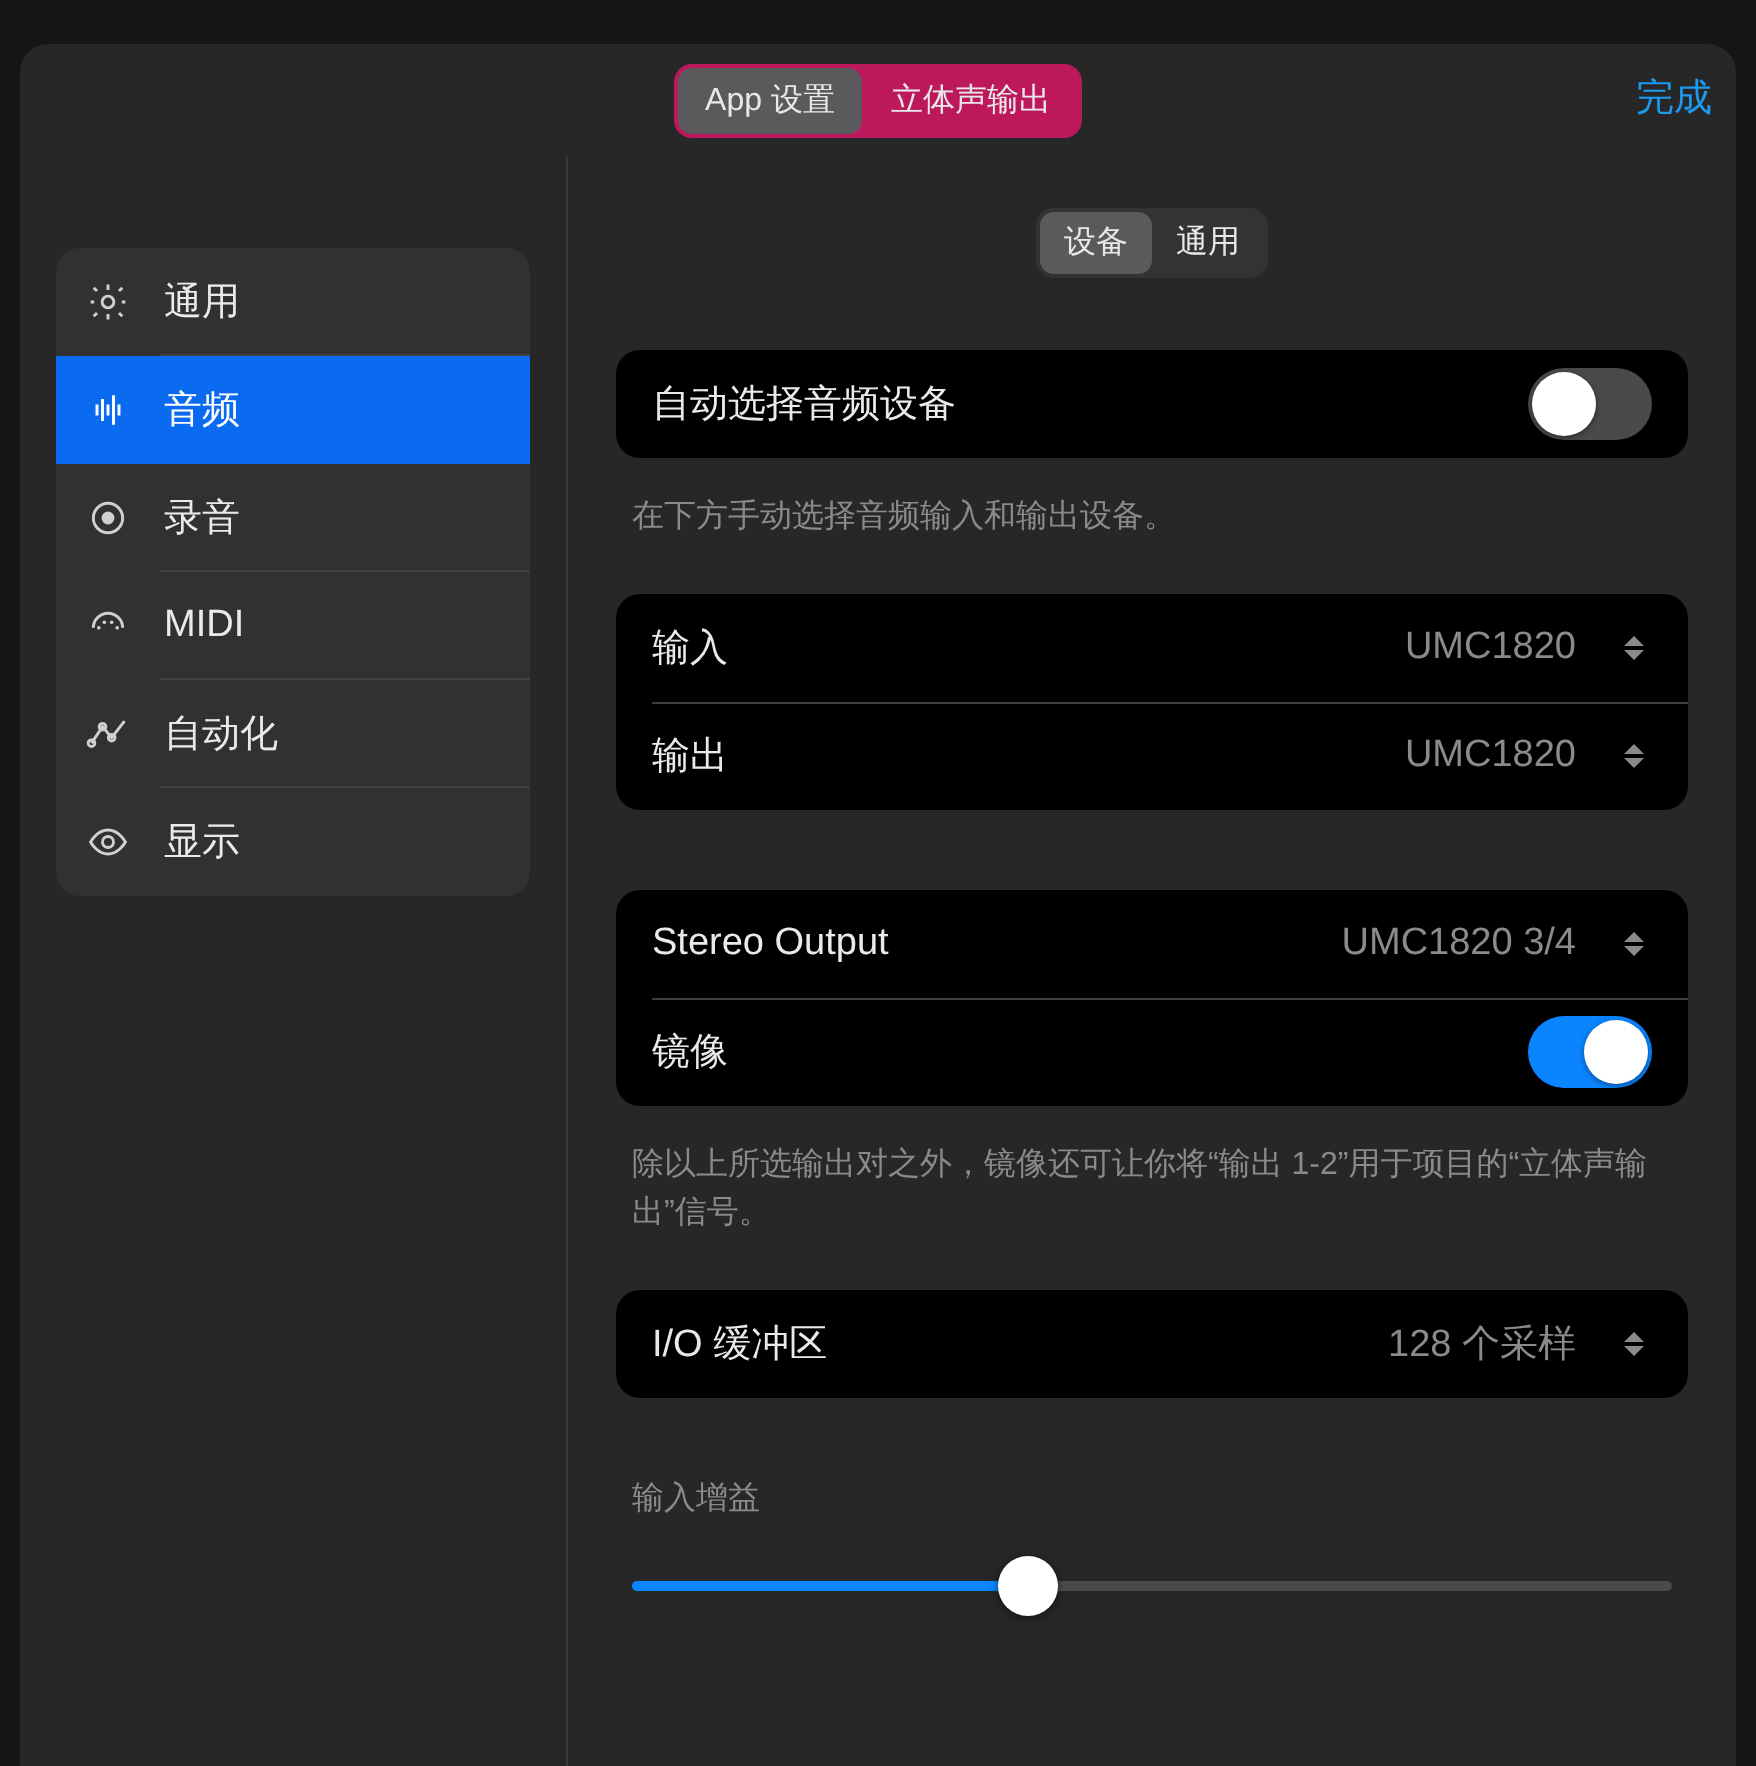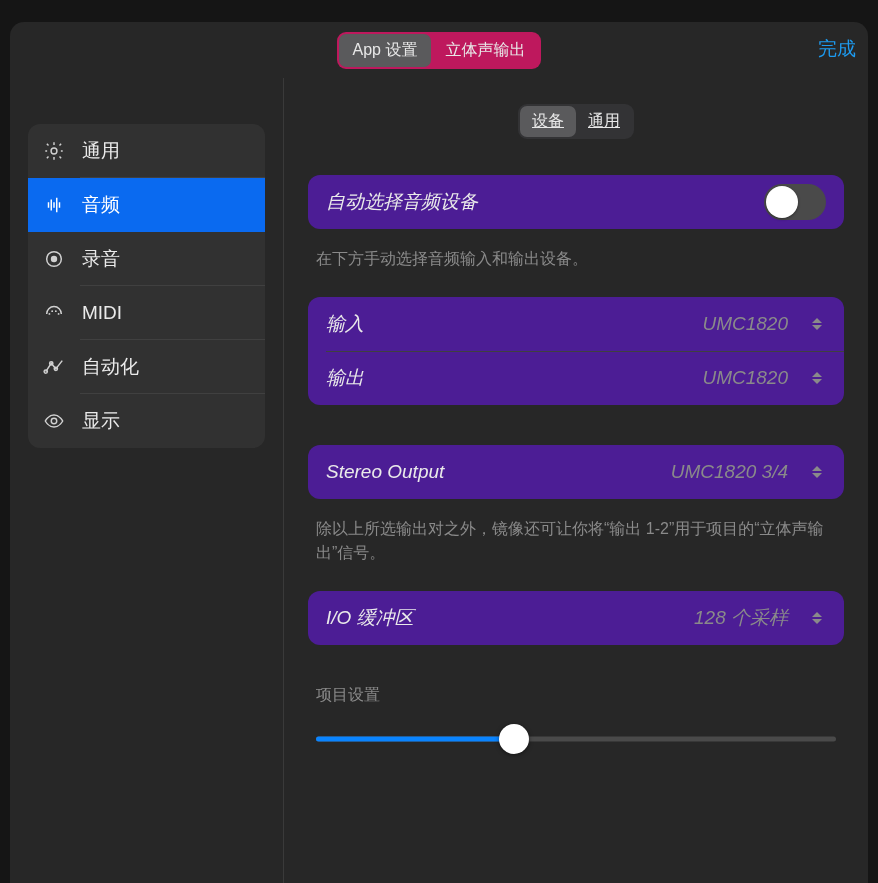--- a/index.html
+++ b/index.html
@@ -89,31 +89,30 @@
     .side-item.active .side-icon svg { stroke: #fff; }
     .side-label { font-size: 19px; color: #eaeaea; }
     .side-item.active .side-label { color: #fff; }
     .side-label-wrap { flex: 1; }
 
     .content {
       flex: 1;
       padding: 26px 24px 0 24px;
       overflow: auto;
     }
-    .sub-seg-wrap { display: flex; justify-content: center; margin-bottom: 36px; text-decoration: underline; }
+    .sub-seg-wrap { display: flex; justify-content: center; margin-bottom: 36px; }
     .sub-seg { display: inline-flex; background: #333335; border-radius: 9px; padding: 2px; }
     .sub-seg .seg-btn { font-size: 16px; padding: 5px 12px; }
     .sub-seg .seg-btn.active { background: #5a5a5c; }
 
     .group {
-      background: #4c1d95;
+      background: #000000;
       border-radius: 12px;
       overflow: hidden;
       margin-bottom: 14px;
-      font-style: italic;
     }
     .row {
       display: flex;
       align-items: center;
       justify-content: space-between;
       min-height: 54px;
       padding: 0 18px;
       position: relative;
     }
     .row + .row::before {
@@ -324,37 +323,43 @@
       <div style="height:26px"></div>
 
       <div class="group">
         <div class="row">
           <span class="row-label">Stereo Output</span>
           <span class="row-value">
             <span>UMC1820 3/4</span>
             <span class="updown"></span>
           </span>
         </div>
+        <div class="row">
+          <span class="row-label">镜像</span>
+          <div class="toggle on">
+            <div class="toggle-knob"></div>
+          </div>
+        </div>
       </div>
       <div class="hint">除以上所选输出对之外，镜像还可让你将“输出 1-2”用于项目的“立体声输出”信号。</div>
 
       <div class="group">
         <div class="row">
           <span class="row-label">I/O 缓冲区</span>
           <span class="row-value">
             <span>128 个采样</span>
             <span class="updown"></span>
           </span>
         </div>
       </div>
 
       <div style="height:26px"></div>
 
       <div class="slider-section">
-        <div class="slider-label">项目设置</div>
+        <div class="slider-label">输入增益</div>
         <div class="slider">
           <div class="slider-track"></div>
           <div class="slider-fill" id="gain-fill" style="width: 38%;"></div>
           <div class="slider-thumb" id="gain-thumb" style="left: 38%;"></div>
         </div>
       </div>
 
     </div>
   </div>
 </div>

